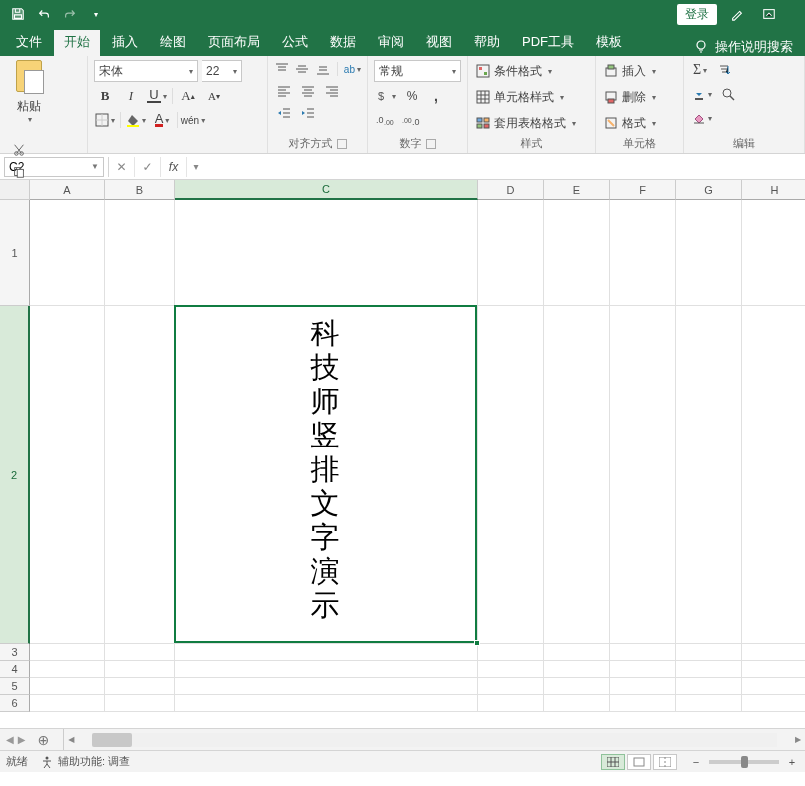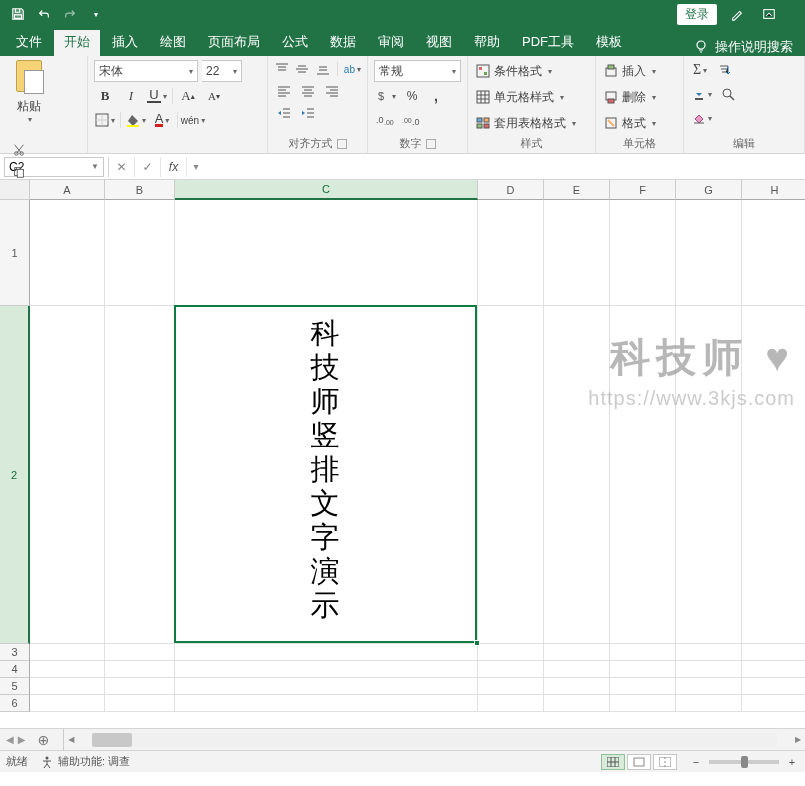--- a/index.html
+++ b/index.html
@@ -577,24 +577,20 @@
         <span>师</span>
         <span>竖</span>
         <span>排</span>
         <span>文</span>
         <span>字</span>
         <span>演</span>
         <span>示</span>
       </div>
     </div>
 
-  <div class="watermark">
-    <div class="wm1"><span>科技师</span> <span class="heart">♥</span></div>
-    <div class="wm2">https://www.3kjs.com</div>
-  </div>
 </div>
 
 <div class="sheetbar">
   <div class="sheet-nav">
     <span>◀</span>
     <span>▶</span>
   </div>
   <div class="sheet-add">⊕</div>
   <div class="hscroll-area">
     <span class="hscroll-btn">◀</span>

